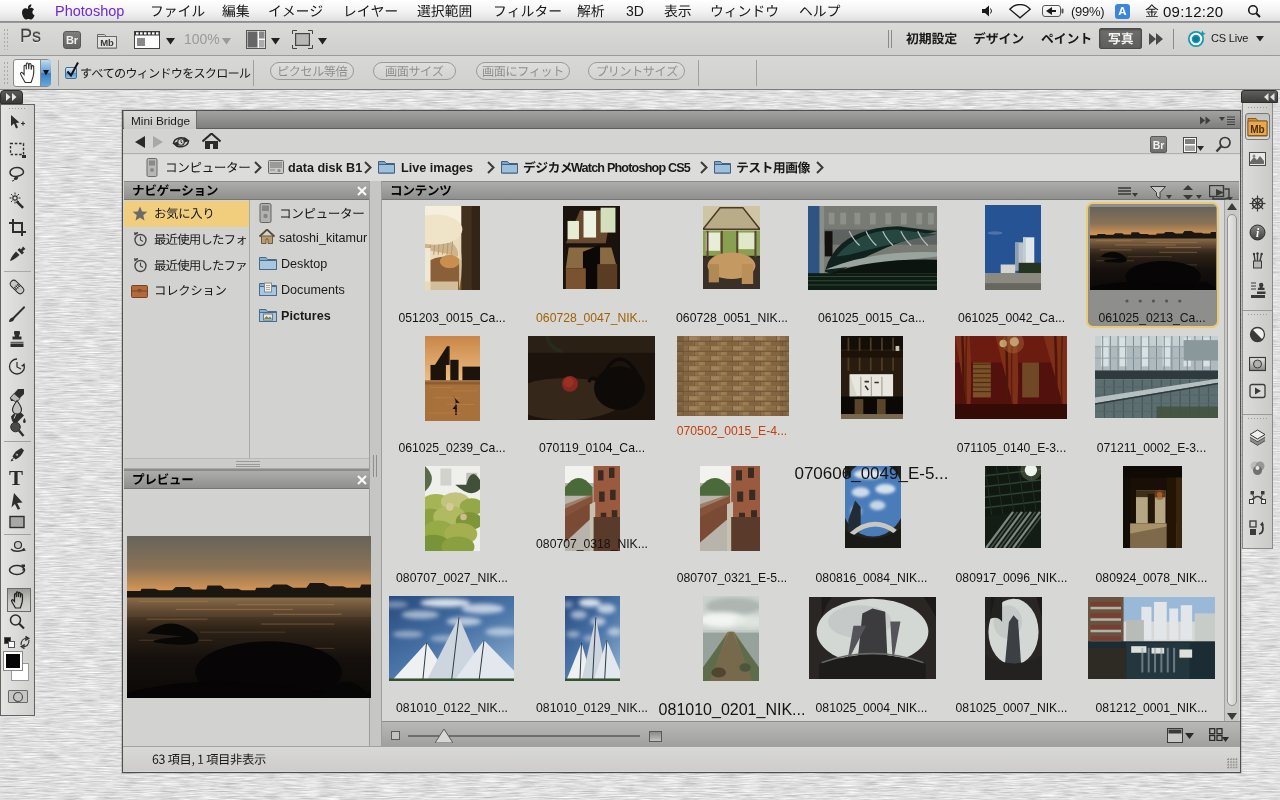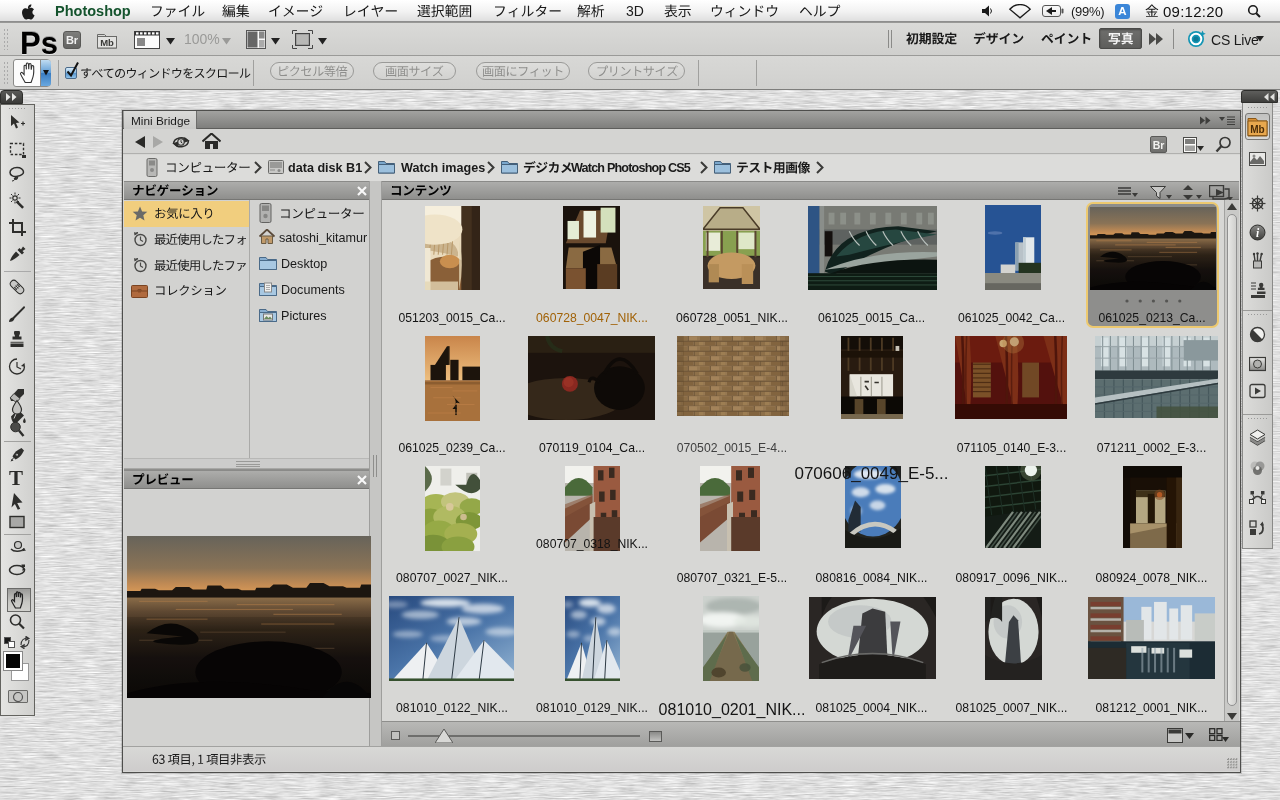--- a/index.html
+++ b/index.html
@@ -21,21 +21,21 @@
         </feComponentTransfer>
 </filter>
       <rect width="1280" height="800" filter="url(#pin)"></rect>
     </svg>
 
 <div class="ab" style="left:0;top:0;width:1280px;height:22px;
 background:linear-gradient(#ffffff,#f2f2f2 55%,#dfdfdf);border-bottom:1px solid #8e8e8e;"></div>
 <svg class="ab" style="left:20px;top:3px" width="16" height="17" viewBox="0 0 16 17">
 <path fill="#1c1c1c" d="M11.3 1.2c-.9.06-1.9.63-2.5 1.36-.55.66-1 1.65-.83 2.6.97.08 1.96-.5 2.56-1.23.6-.74 1-1.7.77-2.73zM8.1 5.8c-1.1 0-2.1-.65-2.9-.65C3.6 5.15 2 6.7 2 9.6c0 3.4 2.5 7 4 7 .85.02 1.5-.57 2.5-.57 1 0 1.5.57 2.5.55 1.6-.03 3.5-3.3 3.5-4.3-1.3-.6-2.1-1.7-2.1-3.1 0-1.2.65-2.2 1.6-2.8-.7-1-1.9-1.55-2.9-1.55-1.1 0-2 .57-3 .57z"></path>
     </svg>
-<div class="lat" style="left:55px;top:2.5px;font-size:14.5px;font-weight:bold;color:#14532d">Photoshop</div>
+<div class="lat" style="left:55px;top:2.5px;font-size:14.5px;font-weight:normal;color:#6d28d9">Photoshop</div>
 <svg style="position:absolute;left:150.0px;top:3.6px;overflow:visible" width="56" height="18">
       <path d="M11.9 3 11 2.4C10.8 2.5 10.5 2.5 10.3 2.5C9.7 2.5 4.2 2.5 3.4 2.5C2.9 2.5 2.4 2.5 2 2.4V3.6C2.4 3.6 2.8 3.6 3.4 3.6C4.2 3.6 9.6 3.6 10.4 3.6C10.2 4.9 9.6 6.8 8.6 8.1C7.5 9.6 5.9 10.7 3.2 11.4L4.2 12.4C6.7 11.6 8.4 10.4 9.6 8.7C10.7 7.3 11.4 5.1 11.7 3.7C11.7 3.4 11.8 3.2 11.9 3ZM25.7 5.2 25.1 4.6C24.9 4.6 24.6 4.7 24.4 4.7C23.7 4.7 18.1 4.7 17.5 4.7C17.1 4.7 16.6 4.6 16.2 4.6V5.7C16.7 5.7 17.1 5.7 17.5 5.7C18.1 5.7 23.4 5.7 24.1 5.7C23.7 6.3 22.7 7.6 21.8 8.2L22.7 8.8C23.9 7.9 25.1 6.2 25.5 5.5C25.5 5.4 25.7 5.3 25.7 5.2ZM21.1 6.6H19.9C19.9 6.9 20 7.1 20 7.4C20 9.2 19.7 10.7 17.9 12C17.5 12.2 17.2 12.4 16.9 12.5L17.9 13.2C20.8 11.6 21.1 9.5 21.1 6.6ZM28.8 7.2 29.3 8.2C31.3 7.6 33.1 6.8 34.6 6V11.1C34.6 11.6 34.6 12.3 34.5 12.6H35.9C35.8 12.3 35.8 11.6 35.8 11.1V5.3C37.2 4.3 38.5 3.3 39.5 2.2L38.6 1.3C37.6 2.5 36.3 3.7 34.8 4.6C33.3 5.5 31.2 6.5 28.8 7.2ZM48.6 11.9 49.4 12.5C49.5 12.4 49.6 12.3 49.8 12.1C51.4 11.4 53.4 9.9 54.5 8.3L53.9 7.4C52.8 8.9 51.1 10.2 49.9 10.8C49.9 10.3 49.9 3.7 49.9 2.8C49.9 2.3 49.9 1.9 49.9 1.8H48.6C48.7 1.9 48.7 2.3 48.7 2.8C48.7 3.7 48.7 10.4 48.7 11.1C48.7 11.4 48.7 11.6 48.6 11.9ZM42.3 11.8 43.3 12.5C44.5 11.5 45.4 10.2 45.8 8.7C46.2 7.3 46.2 4.4 46.2 2.8C46.2 2.4 46.3 2 46.3 1.8H45C45.1 2.1 45.1 2.4 45.1 2.8C45.1 4.4 45.1 7.1 44.7 8.4C44.3 9.7 43.5 11 42.3 11.8Z" fill="#1a1a1a"></path>
     </svg>
 <svg style="position:absolute;left:222.0px;top:3.6px;overflow:visible" width="28" height="18">
       <path d="M5.4 1.4V2.3H13V1.4ZM1.2 8.4C1.1 9.6 0.8 10.9 0.4 11.7C0.6 11.8 1 12 1.1 12.1C1.6 11.2 1.9 9.9 2.1 8.6ZM3.9 8.6C4.2 9.4 4.5 10.5 4.6 11.2L5.3 10.9C5.1 11.5 4.8 12 4.5 12.5C4.7 12.6 5.1 12.9 5.2 13.1C6.1 11.9 6.5 10.4 6.7 9V13.2H7.5V10.6H8.5V13.1H9.2V10.6H10.3V13.1H11V10.6H12.1V12.3C12.1 12.4 12.1 12.4 12 12.4C11.8 12.4 11.6 12.4 11.2 12.4C11.3 12.6 11.5 13 11.5 13.2C12 13.2 12.4 13.2 12.6 13.1C12.9 12.9 13 12.7 13 12.3V7.3H6.8L6.9 6.4H12.7V3.2H5.9V6.2C5.9 7.6 5.9 9.3 5.3 10.8C5.2 10.1 5 9.1 4.7 8.4ZM8.5 9.8H7.5V8.2H8.5ZM9.2 9.8V8.2H10.3V9.8ZM11 9.8V8.2H12.1V9.8ZM6.9 4.1H11.7V5.5H6.9ZM0.4 6.7 0.5 7.6 2.6 7.5V13.2H3.5V7.4L4.5 7.3C4.7 7.6 4.7 8 4.8 8.2L5.6 7.9C5.4 7.1 4.9 5.9 4.4 5L3.7 5.3C3.9 5.6 4 6 4.2 6.5L2.4 6.6C3.3 5.4 4.3 3.8 5 2.5L4.2 2.1C3.8 2.9 3.3 3.8 2.8 4.7C2.6 4.4 2.3 4.1 2 3.8C2.5 3 3.1 1.8 3.6 0.9L2.7 0.6C2.4 1.3 1.9 2.4 1.5 3.2L1 2.8L0.5 3.4C1.1 4 1.8 4.8 2.2 5.5C2 5.9 1.7 6.3 1.4 6.6ZM17.5 0.5C16.8 1.8 15.7 3.4 14.2 4.6C14.4 4.8 14.8 5.1 14.9 5.3C15.4 4.9 15.8 4.5 16.2 4.1V8.1H20.1V9H14.5V9.9H19.3C18 10.9 15.9 11.8 14.2 12.2C14.4 12.4 14.7 12.8 14.9 13.1C16.7 12.5 18.7 11.5 20.1 10.3V13.2H21.2V10.2C22.6 11.4 24.7 12.5 26.5 13C26.6 12.7 26.9 12.4 27.2 12.1C25.4 11.7 23.4 10.8 22.1 9.9H26.9V9H21.2V8.1H26.5V7.3H21.4V6.4H25.4V5.6H21.4V4.7H25.4V3.9H21.4V3H26V2.2H21.4C21.7 1.7 22 1.2 22.2 0.7L21.1 0.6C20.9 1 20.6 1.7 20.3 2.2H17.7C18 1.7 18.3 1.2 18.5 0.7ZM20.4 4.7V5.6H17.2V4.7ZM20.4 3.9H17.2V3H20.4ZM20.4 6.4V7.3H17.2V6.4Z" fill="#1a1a1a"></path>
     </svg>
 <svg style="position:absolute;left:268.0px;top:3.6px;overflow:visible" width="56" height="18">
       <path d="M1.2 7.2 1.7 8.2C3.7 7.6 5.5 6.8 7 6V11.1C7 11.6 7 12.3 6.9 12.6H8.3C8.2 12.3 8.2 11.6 8.2 11.1V5.3C9.6 4.3 10.9 3.3 11.9 2.2L11 1.3C10 2.5 8.7 3.7 7.2 4.6C5.7 5.5 3.6 6.5 1.2 7.2ZM17.7 3.7 17 4.6C18.3 5.4 19.8 6.5 20.9 7.4C19.5 9 17.8 10.6 15.4 11.7L16.3 12.6C18.7 11.3 20.4 9.7 21.7 8.1C22.9 9.1 24 10.1 25 11.3L25.9 10.3C24.9 9.3 23.7 8.2 22.5 7.2C23.4 5.8 24.1 4.3 24.5 3.1C24.6 2.8 24.8 2.3 25 2.1L23.7 1.7C23.7 2 23.5 2.4 23.4 2.7C23 3.9 22.5 5.2 21.6 6.4C20.5 5.6 18.9 4.5 17.7 3.7ZM29 6.2V7.5C29.4 7.5 30.2 7.5 30.9 7.5C32 7.5 37.5 7.5 38.5 7.5C39.1 7.5 39.7 7.5 40 7.5V6.2C39.7 6.2 39.2 6.2 38.5 6.2C37.5 6.2 31.9 6.2 30.9 6.2C30.2 6.2 29.4 6.2 29 6.2ZM51.3 1.8 50.5 2.2C51 2.8 51.4 3.6 51.8 4.3L52.6 4C52.2 3.3 51.6 2.3 51.3 1.8ZM53.1 1.2 52.3 1.5C52.8 2.1 53.3 2.9 53.6 3.7L54.4 3.3C54.1 2.7 53.5 1.7 53.1 1.2ZM45.4 1.6 44.8 2.6C45.6 3 47.1 4 47.7 4.5L48.4 3.6C47.8 3.2 46.2 2.1 45.4 1.6ZM43.3 11.5 44 12.6C45.2 12.4 47.1 11.7 48.5 10.9C50.7 9.6 52.6 7.8 53.8 6L53.2 4.8C52.1 6.8 50.2 8.6 47.9 9.9C46.5 10.7 44.8 11.2 43.3 11.5ZM43.3 4.7 42.7 5.7C43.5 6.1 45 7.1 45.7 7.6L46.3 6.6C45.7 6.2 44.1 5.2 43.3 4.7Z" fill="#1a1a1a"></path>
     </svg>
 <svg style="position:absolute;left:343.0px;top:3.6px;overflow:visible" width="56" height="18">
@@ -80,21 +80,21 @@
     </svg>
 <div class="lat" style="left:1163px;top:2.5px;font-size:15px;letter-spacing:0.25px;color:#111">09:12:20</div>
 <svg class="ab" style="left:1247px;top:3.5px" width="15" height="15" viewBox="0 0 15 15">
 <circle cx="6" cy="6" r="4.3" fill="none" stroke="#1a1a1a" stroke-width="1.6"></circle>
 <path stroke="#1a1a1a" stroke-width="2" d="M9.2 9.2 L13 13"></path>
     </svg>
 <div class="ab" style="left:0;top:22px;width:1280px;height:34px;
 background:linear-gradient(#dadad8,#cfcfcd);border-top:1px solid #989896;border-bottom:1px solid #9a9a98;"></div>
 <div class="ab" style="left:3px;top:28px;width:6px;height:22px;
 background:radial-gradient(circle 1px at 1.5px 2px,#aaa 1px,transparent 1.1px) 0 0/3px 4px;"></div>
-<div class="lat" style="left:20px;top:26px;font-size:31px;font-weight:bold;color:#000000;
+<div class="lat" style="left:20px;top:26px;font-size:18px;font-weight:normal;color:#404040;
 text-shadow:0 1px 0 #e8e8e8,0 -1px 0 #a0a0a0">Ps</div>
 <div class="ab" style="left:63px;top:31px;width:18px;height:18px;background:linear-gradient(#7e7e7c,#636361);
 border:1px solid #585856;border-radius:3px;color:#f0f0f0;font-size:11px;font-weight:bold;text-align:center;line-height:17px">Br</div>
 <svg class="ab" style="left:96px;top:30px" width="22" height="20" viewBox="0 0 22 20">
 <path d="M1.5 4.5 h7 l2 2 h10 v11.5 h-19 z" fill="#d8d8d6" stroke="#6a6a68"></path>
 <rect x="1.5" y="6.5" width="19" height="11.5" fill="#e2e2e0" stroke="#6a6a68"></rect>
 <text x="11" y="15.5" font-family="Liberation Sans" font-size="9.5" font-weight="bold" fill="#3a3a38" text-anchor="middle">Mb</text>
     </svg>
 <svg class="ab" style="left:134px;top:31px" width="26" height="18" viewBox="0 0 26 18">
 <rect x="0.5" y="0.5" width="25" height="17" fill="#fcfcfc" stroke="#444"></rect>
@@ -152,21 +152,21 @@
 <svg class="ab" style="left:1148px;top:33px" width="16" height="12" viewBox="0 0 16 12">
 <path d="M1 0 l7 6 -7 6z M8 0 l7 6 -7 6z" fill="#4a4a48"></path>
     </svg>
 <div class="ab" style="left:1173px;top:29px;width:1px;height:20px;background:#8a8a88"></div>
 <svg class="ab" style="left:1187px;top:29px" width="20" height="20" viewBox="0 0 20 20">
 <circle cx="9" cy="10" r="8" fill="#1395b4"></circle>
       <circle cx="9" cy="10" r="5.3" fill="none" stroke="#fff" stroke-width="2"></circle>
 <circle cx="9" cy="10" r="2.6" fill="#0d7a96"></circle>
 <path fill="#1395b4" d="M15.5 1.5 l1 2.2 2.2 1 -2.2 1 -1 2.2 -1-2.2 -2.2-1 2.2-1z"></path>
     </svg>
-<div class="lat" style="left:1211px;top:31.5px;font-size:14px;letter-spacing:-0.2px;color:#1a1a1a">CS Live</div>
+<div class="lat" style="left:1211px;top:31.5px;font-size:11px;letter-spacing:-0.2px;color:#1a1a1a">CS Live</div>
 <svg class="ab" style="left:1256px;top:36px" width="9" height="6">
       <path d="M0 0 h8 l-4 5.5z" fill="#222"></path>
     </svg>
 <div class="ab" style="left:0;top:56px;width:1280px;height:34px;
 background:linear-gradient(#d8d8d6,#d0d0ce);border-bottom:1px solid #7e7e7c;"></div>
 <div class="ab" style="left:3px;top:61px;width:6px;height:24px;
 background:radial-gradient(circle 1px at 1.5px 2px,#aaa 1px,transparent 1.1px) 0 0/3px 4px;"></div>
 <div class="ab" style="left:13px;top:59px;width:38px;height:28px;background:#fcfcfc;
 border:1px solid #8a8a88;border-radius:3px 4px 4px 3px;"></div>
 <div class="ab" style="left:40px;top:60px;width:10.5px;height:26px;
@@ -374,21 +374,21 @@
 <path d="M2 11 h5" stroke="#8a8a88"></path>
     </svg>
 <div class="lat" style="left:288px;top:160.5px;font-size:12.6px;font-weight:bold;color:#1a1a1a">data disk B1</div>
 <svg class="ab" style="left:364px;top:161px" width="8" height="13">
       <path d="M1 1 l5.5 5.5 L1 12" fill="none" stroke="#3a3a38" stroke-width="2"></path>
     </svg>
 <svg class="ab" style="left:378px;top:159px" width="17" height="15" viewBox="0 0 17 15">
       <path d="M0.5 2.5 h6 l1.5 2 h8.5 v9.5 h-16z" fill="#7aa7cc" stroke="#44607a"></path>
       <path d="M0.5 5.5 h16 v8.5 h-16z" fill="#9cc0dd" stroke="#44607a"></path>
     </svg>
-<div class="lat" style="left:401px;top:160.5px;font-size:12.6px;font-weight:bold;color:#1a1a1a">Watch images</div>
+<div class="lat" style="left:401px;top:160.5px;font-size:12.6px;font-weight:bold;color:#1a1a1a">Live images</div>
 <svg class="ab" style="left:487px;top:161px" width="8" height="13">
       <path d="M1 1 l5.5 5.5 L1 12" fill="none" stroke="#3a3a38" stroke-width="2"></path>
     </svg>
 <svg class="ab" style="left:501px;top:159px" width="17" height="15" viewBox="0 0 17 15">
       <path d="M0.5 2.5 h6 l1.5 2 h8.5 v9.5 h-16z" fill="#7aa7cc" stroke="#44607a"></path>
       <path d="M0.5 5.5 h16 v8.5 h-16z" fill="#9cc0dd" stroke="#44607a"></path>
     </svg>
 <svg style="position:absolute;left:523.0px;top:160.5px;overflow:visible" width="50" height="17">
       <path d="M2.4 1.6V3.3C2.8 3.2 3.3 3.2 3.8 3.2C4.6 3.2 7.2 3.2 8 3.2C8.4 3.2 8.9 3.2 9.3 3.3V1.6C8.9 1.7 8.4 1.7 8 1.7C7.2 1.7 4.6 1.7 3.8 1.7C3.3 1.7 2.8 1.7 2.4 1.6ZM10.1 0.7 9.1 1.1C9.4 1.6 9.8 2.4 10.1 2.9L11.1 2.5C10.9 2 10.4 1.2 10.1 0.7ZM11.6 0.1 10.6 0.6C11 1 11.4 1.8 11.6 2.3L12.6 1.9C12.4 1.4 12 0.6 11.6 0.1ZM0.9 4.9V6.6C1.3 6.5 1.8 6.5 2.2 6.5H5.7C5.6 7.6 5.4 8.5 4.9 9.3C4.4 10.1 3.5 10.8 2.6 11.2L4.1 12.2C5.2 11.7 6.2 10.7 6.6 9.8C7.1 8.9 7.4 7.8 7.4 6.5H10.5C10.9 6.5 11.4 6.5 11.7 6.5V4.9C11.4 4.9 10.8 5 10.5 5C9.8 5 2.9 5 2.2 5C1.8 5 1.3 4.9 0.9 4.9ZM21.6 1.4 20.6 1.9C21 2.5 21.3 3.1 21.7 3.9L22.8 3.4C22.5 2.8 22 2 21.6 1.4ZM23.4 0.8 22.3 1.3C22.8 1.9 23.1 2.4 23.5 3.2L24.6 2.7C24.3 2.2 23.8 1.3 23.4 0.8ZM16.1 1.2 15.2 2.6C16 3.1 17.3 3.9 18 4.4L19 3C18.3 2.6 16.9 1.7 16.1 1.2ZM13.7 10.3 14.7 12C15.8 11.8 17.6 11.1 18.9 10.4C21 9.2 22.8 7.6 24 5.8L23 4C22 5.9 20.2 7.6 18.1 8.8C16.7 9.6 15.1 10 13.7 10.3ZM14.1 4.1 13.2 5.5C14 6 15.4 6.8 16.1 7.3L17 5.9C16.4 5.5 15 4.6 14.1 4.1ZM35.8 3.7 34.6 3.2C34.3 3.3 34 3.3 33.7 3.3H31.3L31.3 2.1C31.3 1.8 31.4 1.3 31.4 1H29.5C29.6 1.3 29.6 1.9 29.6 2.2L29.6 3.3H27.8C27.3 3.3 26.6 3.3 26.1 3.2V4.9C26.6 4.8 27.3 4.8 27.8 4.8H29.5C29.2 6.8 28.5 8.2 27.3 9.4C26.8 9.9 26.2 10.3 25.7 10.6L27.1 11.8C29.4 10.2 30.7 8.2 31.1 4.8H34C34 6.2 33.8 8.8 33.5 9.6C33.3 9.9 33.2 10 32.7 10C32.2 10 31.6 10 30.9 9.8L31.2 11.6C31.8 11.6 32.5 11.7 33.3 11.7C34.1 11.7 34.6 11.3 34.9 10.7C35.5 9.4 35.6 5.8 35.7 4.4C35.7 4.3 35.7 3.9 35.8 3.7ZM40.7 3.1 39.6 4.4C40.9 5.2 42.1 6.1 43 6.8C41.8 8.4 40.2 9.6 38.2 10.6L39.6 11.9C41.8 10.7 43.2 9.3 44.3 7.9C45.4 8.8 46.3 9.7 47.2 10.8L48.5 9.3C47.6 8.4 46.6 7.4 45.4 6.5C46.2 5.3 46.8 4 47.2 3C47.3 2.7 47.5 2.2 47.7 1.9L45.8 1.2C45.7 1.5 45.6 2 45.5 2.4C45.1 3.4 44.7 4.4 44.1 5.4C43 4.6 41.7 3.7 40.7 3.1Z" fill="#1a1a1a"></path>
     </svg>
@@ -509,21 +509,21 @@
       <rect x="5.5" y="2" width="7" height="9" fill="#f0f0ee" stroke="#888"></rect>
       <path d="M7 4.5 h4 M7 6.5 h4 M7 8.5 h4" stroke="#999" stroke-width="0.8"></path>
     </svg>
 <div class="lat" style="left:281px;top:283px;font-size:12.6px;">Documents</div>
 <svg class="ab" style="left:259px;top:307px" width="18px" height="15" viewBox="0 0 18 15">
       <path d="M0.5 2.5 h6.5 l1.5 2 h9 v10 h-17z" fill="#88aed0" stroke="#4a6a88"></path>
       <path d="M0.5 5.5 h17 v9 h-17z" fill="#a8c8e2" stroke="#4a6a88"></path>
       <rect x="4.5" y="7" width="9" height="6" fill="#e8e8e6" stroke="#777"></rect>
       <path d="M5 12 l2.5-3 2 2 1.5-1.5 2 2.5z" fill="#6a8a5a"></path>
     </svg>
-<div class="lat" style="left:281px;top:309px;font-size:12.6px;">Pictures</div>
+<div class="lat" style="left:281px;top:309px;font-size:12.6px;font-weight:bold;">Pictures</div>
 <div class="ab" style="left:124px;top:458px;width:249px;height:11px;background:#cccccb;border-top:1px solid #b8b8b6;border-bottom:1px solid #a8a8a6"></div>
 <div class="ab" style="left:236px;top:460.5px;width:24px;height:6px;
 background:repeating-linear-gradient(#9a9a98 0 1px,transparent 1px 2.5px);"></div>
 <div class="ab" style="left:124px;top:469px;width:245px;height:1px;background:#8e8e8c"></div>
 <div class="ab" style="left:124px;top:470px;width:245px;height:19px;background:linear-gradient(#adadab,#8f8f8d);border-bottom:1px solid #767674;border-top:1px solid #8a8a88"></div>
 <svg style="position:absolute;left:132.0px;top:473.0px;overflow:visible" width="62" height="17">
       <path d="M10.1 1.9C10.1 1.4 10.5 1.1 10.9 1.1C11.3 1.1 11.6 1.4 11.6 1.9C11.6 2.2 11.3 2.6 10.9 2.6C10.5 2.6 10.1 2.2 10.1 1.9ZM9.3 1.9 9.4 2.1C9.1 2.1 8.8 2.1 8.7 2.1C7.9 2.1 3.8 2.1 2.8 2.1C2.4 2.1 1.7 2.1 1.3 2V3.8C1.6 3.8 2.2 3.8 2.8 3.8C3.8 3.8 7.9 3.8 8.7 3.8C8.5 4.9 8 6.3 7.2 7.3C6.2 8.6 4.8 9.7 2.3 10.3L3.6 11.8C5.9 11.1 7.6 9.8 8.7 8.3C9.8 6.9 10.3 5 10.6 3.7L10.7 3.3L10.9 3.4C11.7 3.4 12.4 2.7 12.4 1.9C12.4 1 11.7 0.3 10.9 0.3C10 0.3 9.3 1 9.3 1.9ZM14.8 10.6 16 11.6C16.2 11.4 16.5 11.3 16.7 11.3C19.7 10.3 22.3 8.8 24 6.7L23.1 5.3C21.5 7.3 18.7 8.9 16.6 9.5C16.6 8.5 16.6 4.3 16.6 2.9C16.6 2.4 16.7 2 16.8 1.5H14.8C14.9 1.9 14.9 2.5 14.9 2.9C14.9 4.3 14.9 8.8 14.9 9.8C14.9 10.1 14.9 10.3 14.8 10.6ZM33.9 0.9 32.9 1.3C33.2 1.8 33.6 2.5 33.9 3L34.9 2.6C34.7 2.1 34.2 1.3 33.9 0.9ZM35.4 0.3 34.4 0.7C34.7 1.2 35.1 1.9 35.4 2.5L36.4 2C36.2 1.6 35.7 0.8 35.4 0.3ZM28.5 1.4H26.6C26.7 1.8 26.7 2.5 26.7 2.7C26.7 3.5 26.7 8.2 26.7 9.6C26.7 10.7 27.3 11.3 28.4 11.5C29 11.6 29.7 11.6 30.5 11.6C31.9 11.6 33.8 11.5 35 11.4V9.5C34 9.8 32 10 30.6 10C30.1 10 29.6 9.9 29.2 9.9C28.6 9.8 28.4 9.6 28.4 9.1V6.8C30 6.4 32 5.7 33.3 5.2C33.7 5.1 34.3 4.8 34.8 4.6L34.1 3C33.6 3.3 33.2 3.5 32.7 3.7C31.6 4.2 29.9 4.8 28.4 5.1V2.7C28.4 2.4 28.4 1.8 28.5 1.4ZM38.7 9.7V11.3C39.2 11.3 39.5 11.3 39.9 11.3C40.6 11.3 45.9 11.3 46.6 11.3C46.9 11.3 47.5 11.3 47.8 11.3V9.7C47.4 9.7 46.9 9.7 46.5 9.7H45.7C45.9 8.5 46.2 6.4 46.3 5.6C46.4 5.5 46.4 5.2 46.5 5.1L45.2 4.5C45.1 4.6 44.6 4.6 44.3 4.6C43.7 4.6 41.7 4.6 41.1 4.6C40.7 4.6 40.2 4.6 39.8 4.5V6.2C40.2 6.2 40.7 6.1 41.1 6.1C41.5 6.1 43.9 6.1 44.5 6.1C44.5 6.9 44.2 8.6 44 9.7H39.9C39.5 9.7 39 9.7 38.7 9.7ZM50.4 5.3V7.2C50.8 7.2 51.7 7.2 52.4 7.2C53.9 7.2 58 7.2 59.2 7.2C59.7 7.2 60.3 7.2 60.6 7.2V5.3C60.3 5.3 59.7 5.3 59.2 5.3C58 5.3 53.9 5.3 52.4 5.3C51.7 5.3 50.8 5.3 50.4 5.3Z" fill="#000"></path>
     </svg>
 <svg class="ab" style="left:357px;top:475px" width="10" height="10">
       <path d="M1 1 L9 9 M9 1 L1 9" stroke="#f8f8f8" stroke-width="2.2"></path>
@@ -1067,21 +1067,21 @@
       </g>
       <rect x="0" y="50.839999999999996" width="38.1" height="31.16" fill="#2e2a24"></rect>
     </svg>
 <div class="lat" style="left:452px;top:311px;font-size:12.2px;color:#141414;transform:translateX(-50%)">051203_0015_Ca...</div>
 <div class="lat" style="left:592px;top:311px;font-size:12.2px;color:#a16207;transform:translateX(-50%)">060728_0047_NIK...</div>
 <div class="lat" style="left:732px;top:311px;font-size:12.2px;color:#141414;transform:translateX(-50%)">060728_0051_NIK...</div>
 <div class="lat" style="left:871.5px;top:311px;font-size:12.2px;color:#141414;transform:translateX(-50%)">061025_0015_Ca...</div>
 <div class="lat" style="left:1011.5px;top:311px;font-size:12.2px;color:#141414;transform:translateX(-50%)">061025_0042_Ca...</div>
 <div class="lat" style="left:452px;top:441px;font-size:12.2px;color:#141414;transform:translateX(-50%)">061025_0239_Ca...</div>
 <div class="lat" style="left:592px;top:441px;font-size:12.2px;color:#141414;transform:translateX(-50%)">070119_0104_Ca...</div>
-<div class="lat" style="left:732px;top:441px;font-size:12.2px;color:#404040;transform:translateX(-50%)">070502_0015_E-4...</div>
+<div class="lat" style="left:732px;top:424px;font-size:12.2px;color:#c2410c;transform:translateX(-50%)">070502_0015_E-4...</div>
 <div class="lat" style="left:871.5px;top:464px;font-size:17px;color:#141414;transform:translateX(-50%)">070606_0049_E-5...</div>
 <div class="lat" style="left:1011.5px;top:441px;font-size:12.2px;color:#141414;transform:translateX(-50%)">071105_0140_E-3...</div>
 <div class="lat" style="left:1151.5px;top:441px;font-size:12.2px;color:#141414;transform:translateX(-50%)">071211_0002_E-3...</div>
 <div class="lat" style="left:452px;top:571px;font-size:12.2px;color:#141414;transform:translateX(-50%)">080707_0027_NIK...</div>
 <div class="lat" style="left:592px;top:537px;font-size:12.2px;color:#141414;transform:translateX(-50%)">080707_0318_NIK...</div>
 <div class="lat" style="left:732px;top:571px;font-size:12.2px;color:#141414;transform:translateX(-50%)">080707_0321_E-5...</div>
 <div class="lat" style="left:871.5px;top:571px;font-size:12.2px;color:#141414;transform:translateX(-50%)">080816_0084_NIK...</div>
 <div class="lat" style="left:1011.5px;top:571px;font-size:12.2px;color:#141414;transform:translateX(-50%)">080917_0096_NIK...</div>
 <div class="lat" style="left:1151.5px;top:571px;font-size:12.2px;color:#141414;transform:translateX(-50%)">080924_0078_NIK...</div>
 <div class="lat" style="left:452px;top:701px;font-size:12.2px;color:#141414;transform:translateX(-50%)">081010_0122_NIK...</div>

